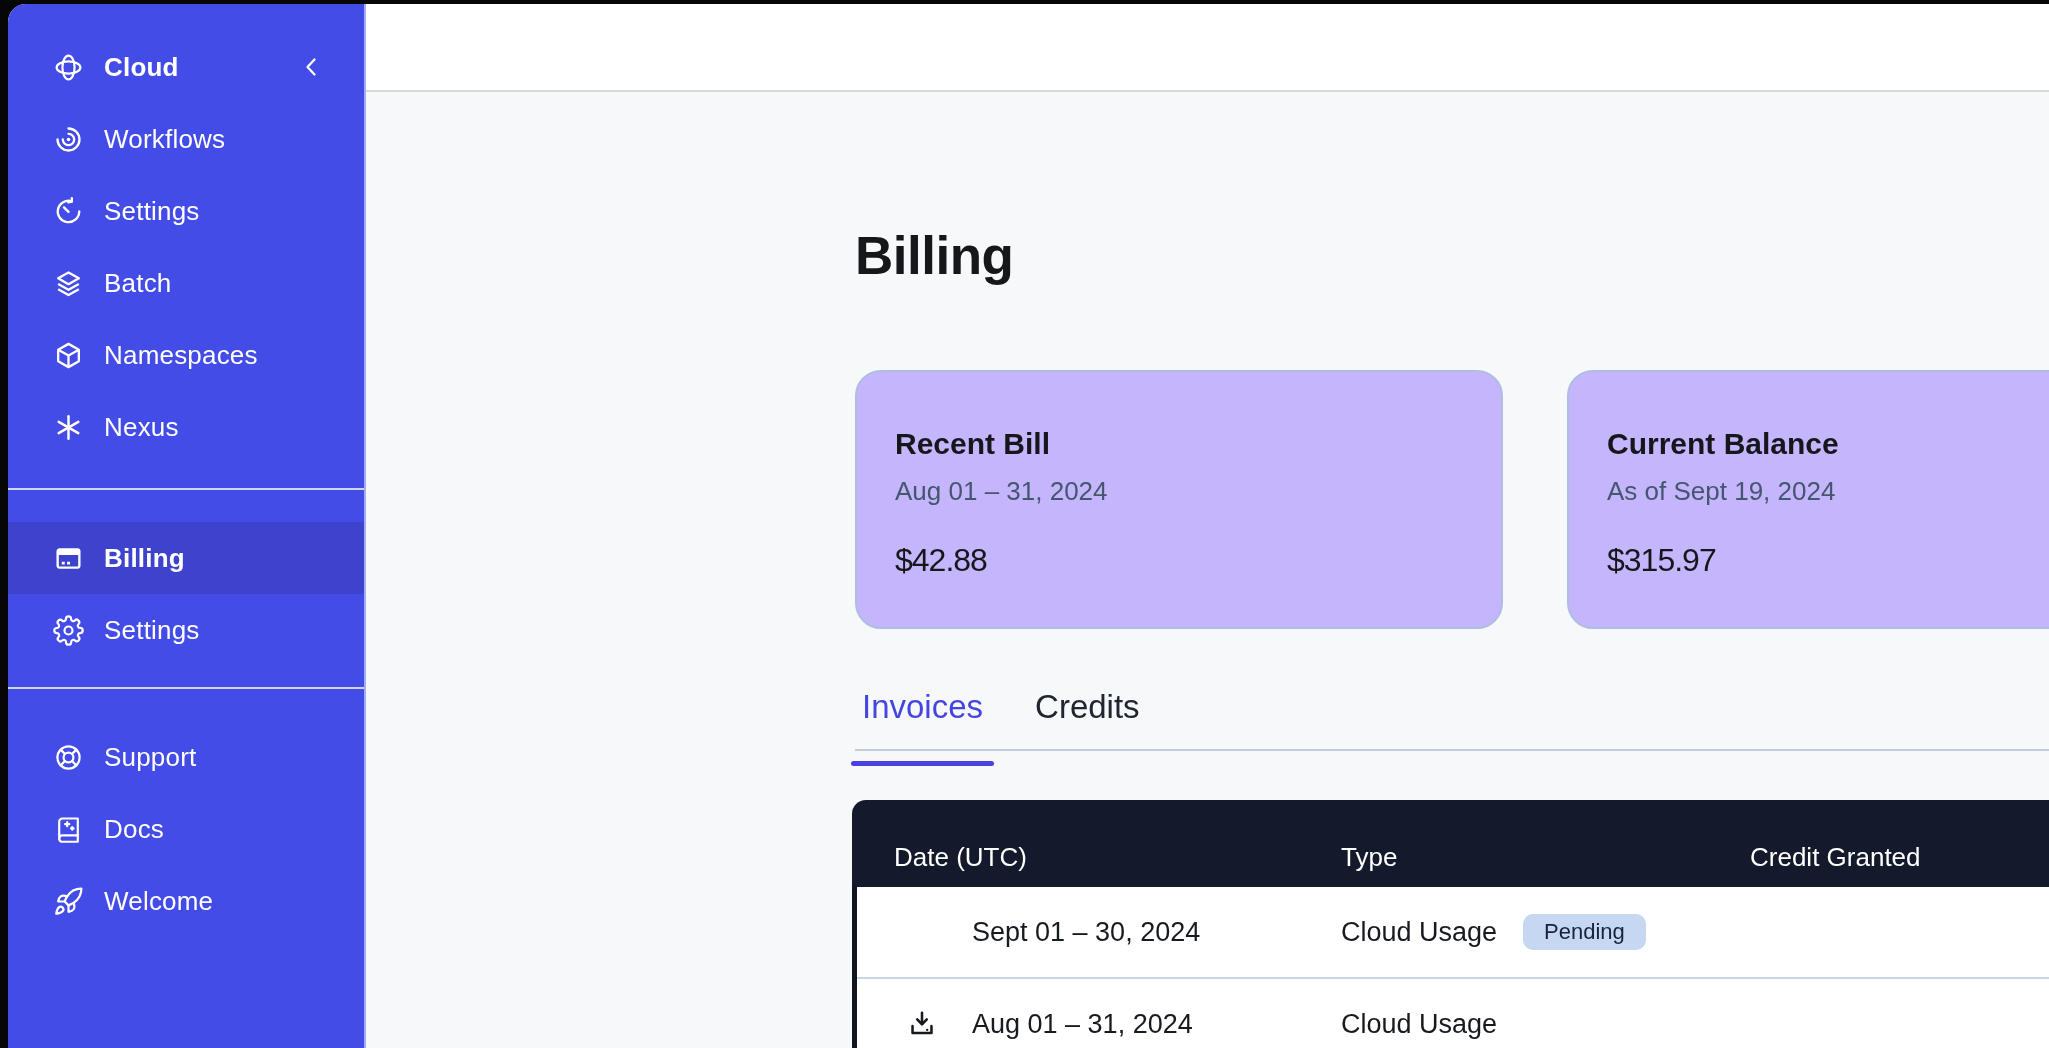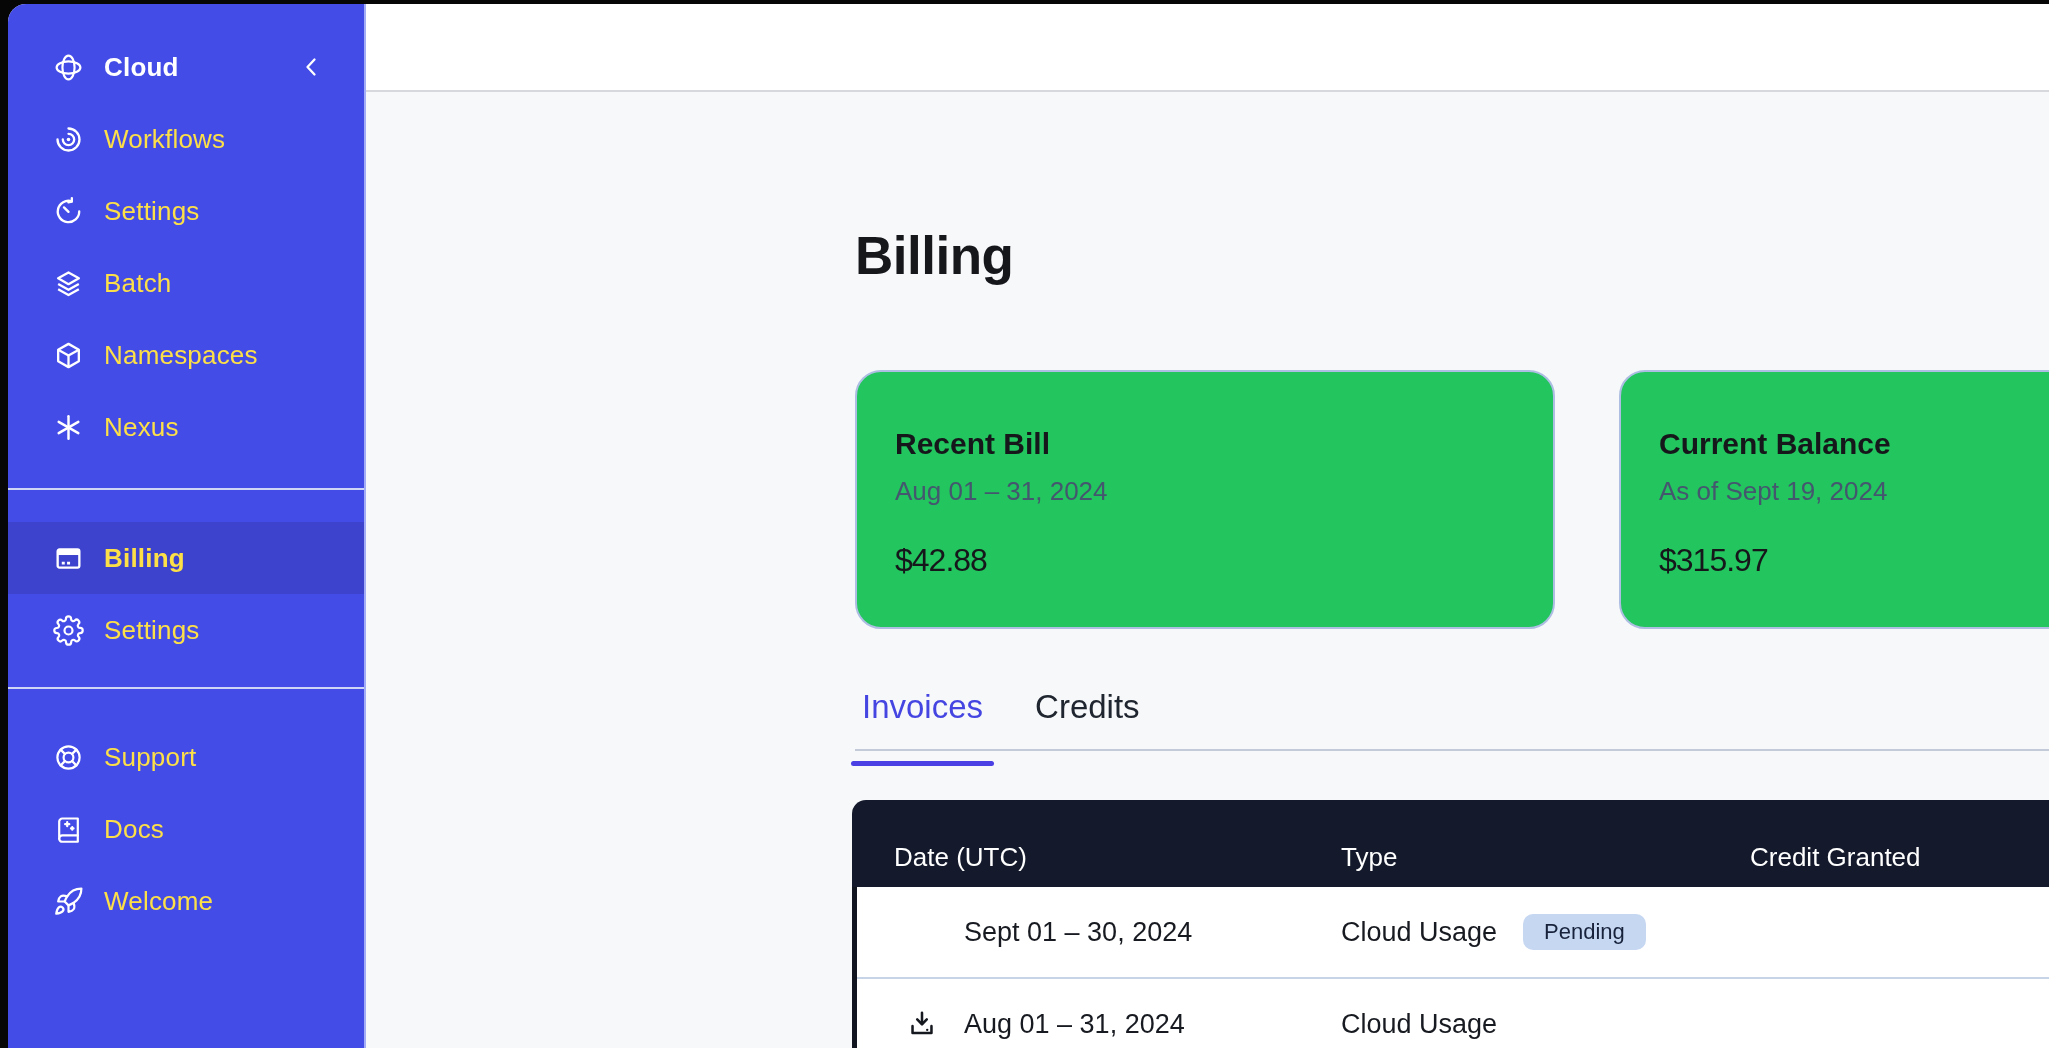--- a/index.html
+++ b/index.html
@@ -15,39 +15,39 @@
   .sidebar{
     width:358px;min-width:358px;box-sizing:border-box;background:#444CE7;
     border-right:2px solid rgba(195,206,252,.75);
     color:#FFFFFF;padding-top:27px;
   }
   .brand-row{height:72px;display:flex;align-items:center;padding:0 40px 0 45px;}
   .brand-label{font-size:26px;font-weight:700;margin-left:20px;flex:1;letter-spacing:.2px;}
   .collapse-btn{background:none;border:none;padding:0;cursor:pointer;display:flex;align-items:center;}
   .nav-item{
     height:72px;display:flex;align-items:center;padding-left:45px;gap:20px;
-    font-size:26px;color:#fde047;cursor:pointer;
+    font-size:26px;color:#ffffff;cursor:pointer;
   }
   .nav-item.active{background:#3D43CD;font-weight:700;}
   .nav-label{letter-spacing:.2px;}
   .sb-divider{height:2px;background:rgba(231,237,246,.85);margin-top:25px;margin-bottom:32px;}
   .sb-divider.second{margin-top:21px;}
   .icon{display:flex;align-items:center;justify-content:center;}
   .icon svg{display:block;}
   
   .main{flex:1;display:flex;flex-direction:column;min-width:0;}
   .topbar{height:86px;min-height:86px;background:#FFFFFF;border-bottom:2px solid #D6D8DD;}
   .content{flex:1;position:relative;overflow:hidden;background:#F7F8FA;}
   .page-title{
     position:absolute;left:489px;top:133px;margin:0;
     font-size:53px;font-weight:600;color:#16171B;letter-spacing:-.5px;
   }
   .cards{position:absolute;left:489px;top:278px;display:flex;gap:64px;}
   .card{
-    width:700px;height:259px;box-sizing:border-box;background:#22c55e;
+    width:648px;height:259px;box-sizing:border-box;background:#c4b5fd;
     border:2px solid #AEBEE2;border-radius:26px;padding:54px 40px 0 38px;
   }
   .card-title{font-size:30px;line-height:36px;font-weight:600;color:#16171B;}
   .card-sub{font-size:26px;line-height:30px;color:#45566F;margin-top:14px;}
   .card-amount{
     font-family:Liberation Sans, sans-serif;font-size:32px;color:#16171B;
     margin-top:36px;letter-spacing:-1px;
   }
   
   .tabs-wrap{position:absolute;left:485px;top:582px;right:0;}
@@ -74,21 +74,21 @@
   .th-type{width:409px;}
   .th-credit{flex:1;}
   .tbody{background:#FFFFFF;border-left:5px solid #10151F;}
   .trow{height:90px;display:flex;align-items:center;font-size:27px;color:#171A20;}
   .trow + .trow{border-top:2px solid #C7D3E6;}
   .td{box-sizing:border-box;display:flex;align-items:center;}
   .td-date{width:484px;}
   .td-type{width:409px;}
   .td-credit{flex:1;}
   .dl-slot{width:32px;margin-left:49px;display:flex;align-items:center;justify-content:center;}
-  .date-text{margin-left:26px;}
+  .date-text{margin-left:34px;}
   .badge{
     margin-left:26px;background:#C6D7F2;color:#18233B;font-size:22px;font-weight:500;
     padding:5px 21px;border-radius:10px;white-space:nowrap;
   }
 </style>
 </head>
 <body>
 
 <div class="window">
 

